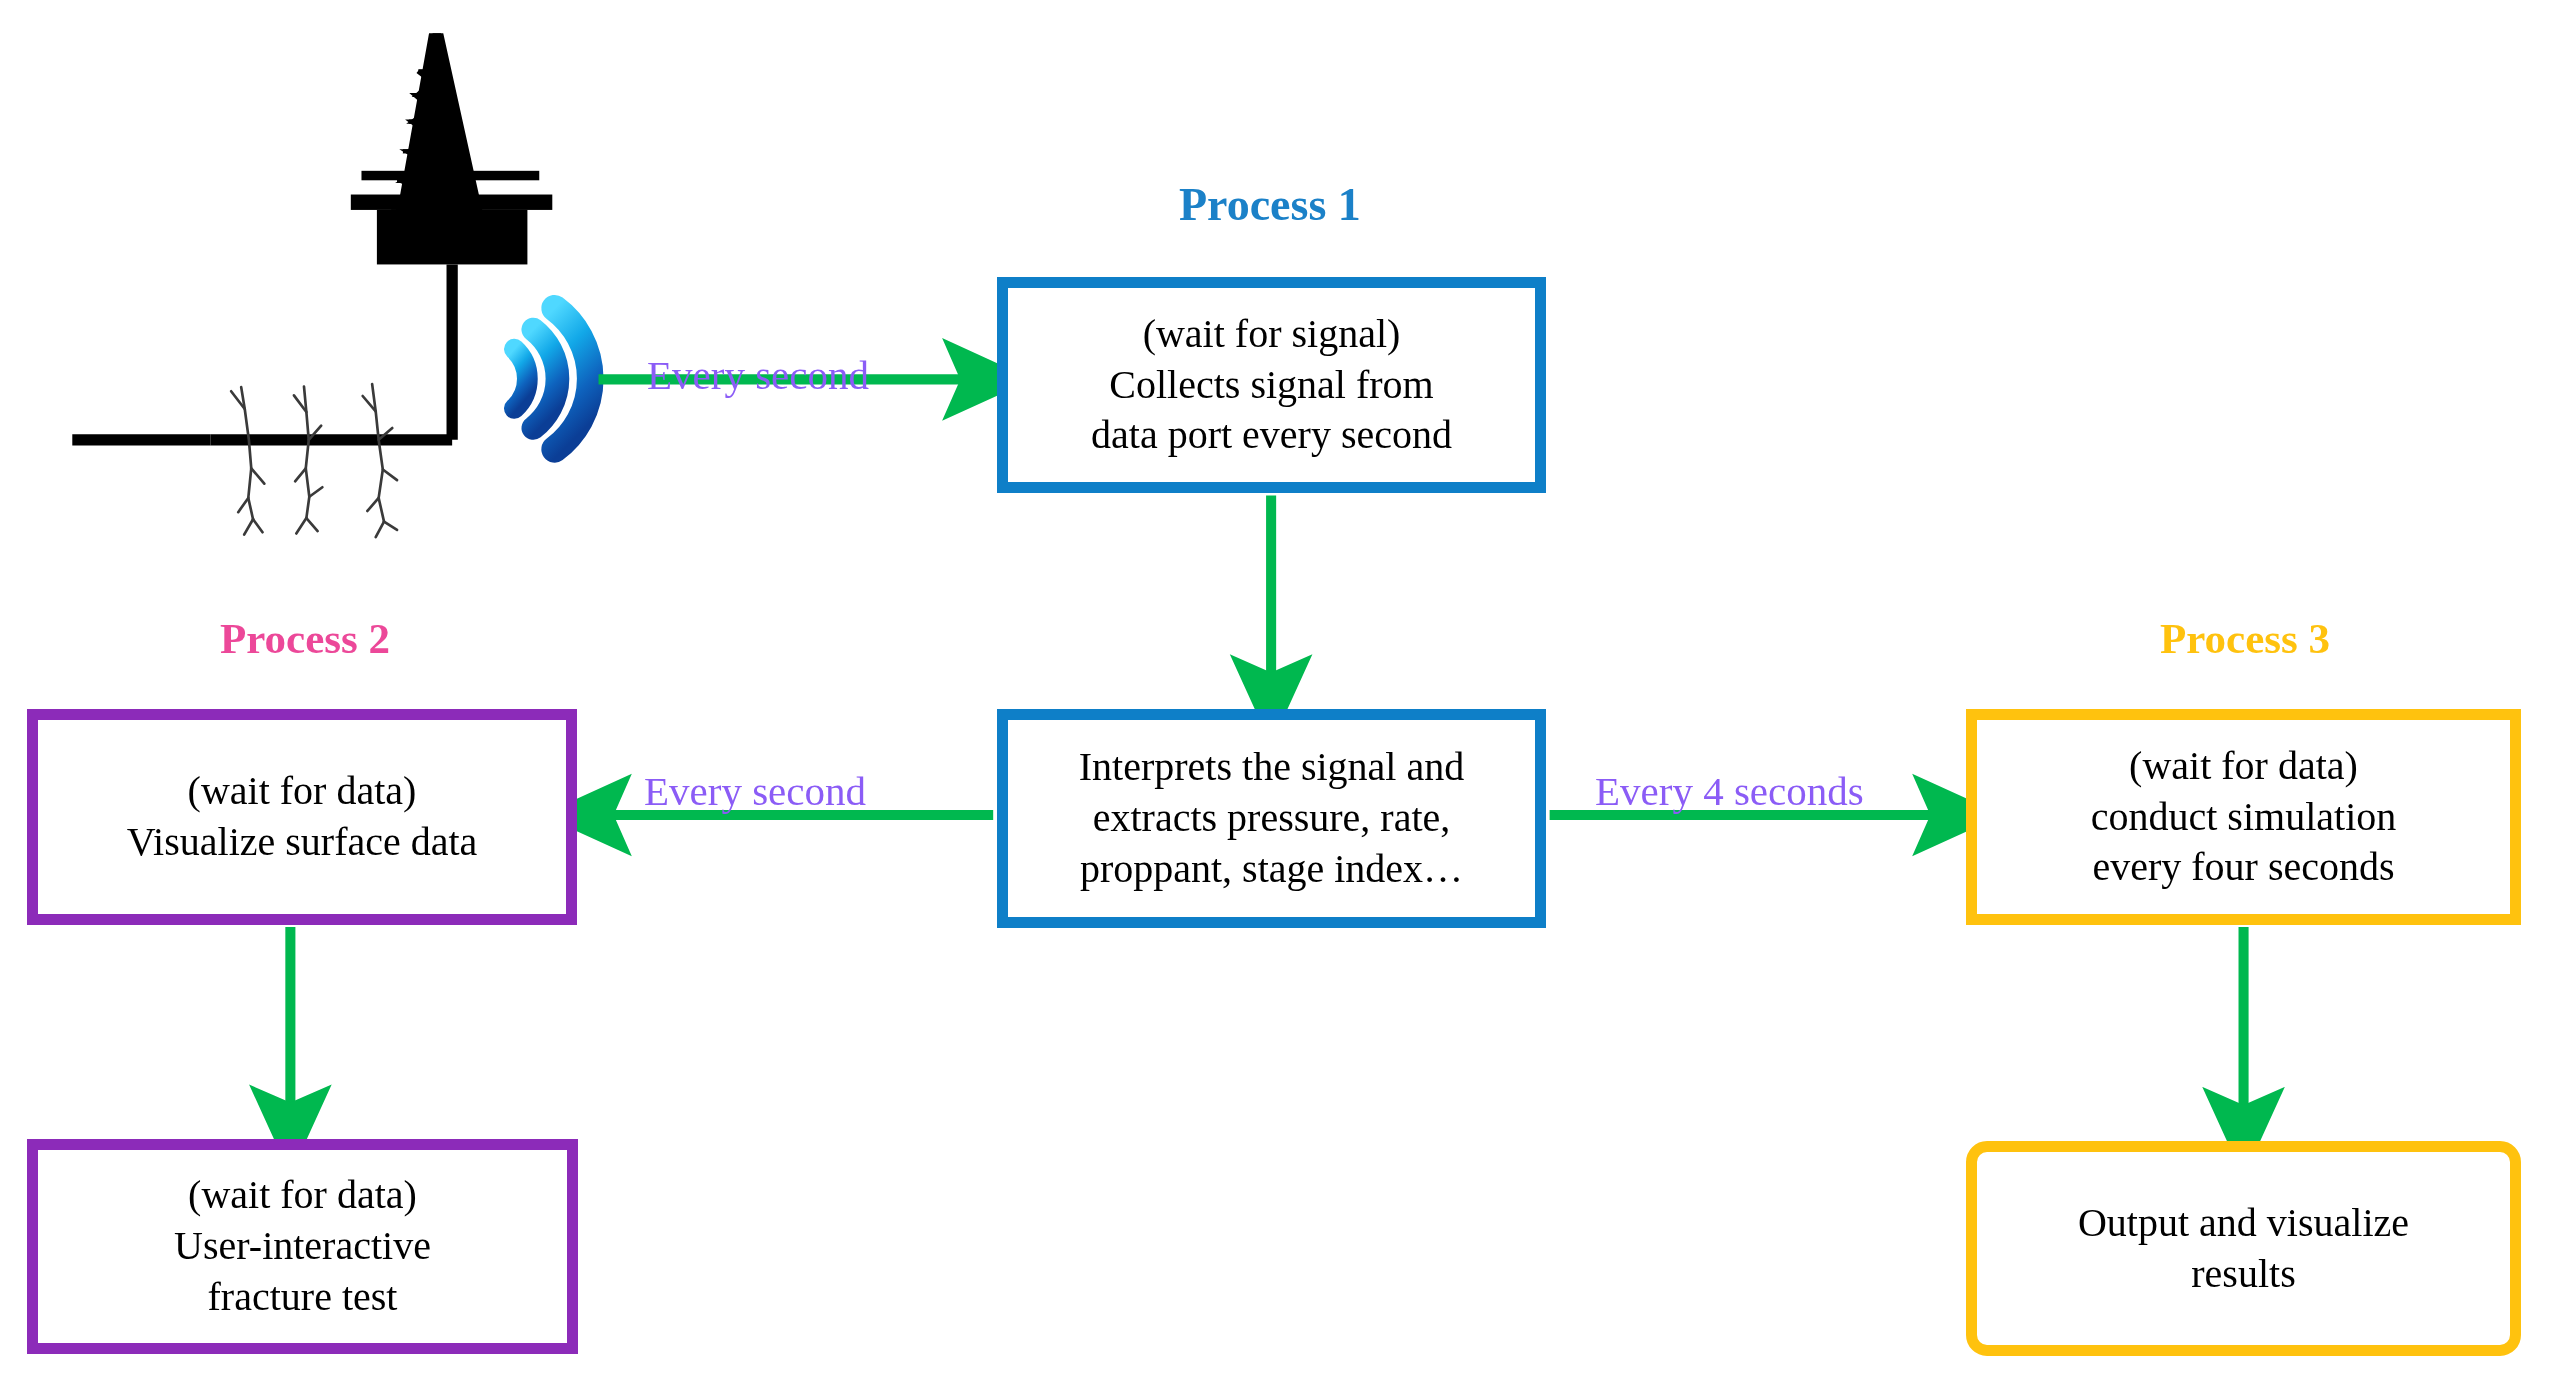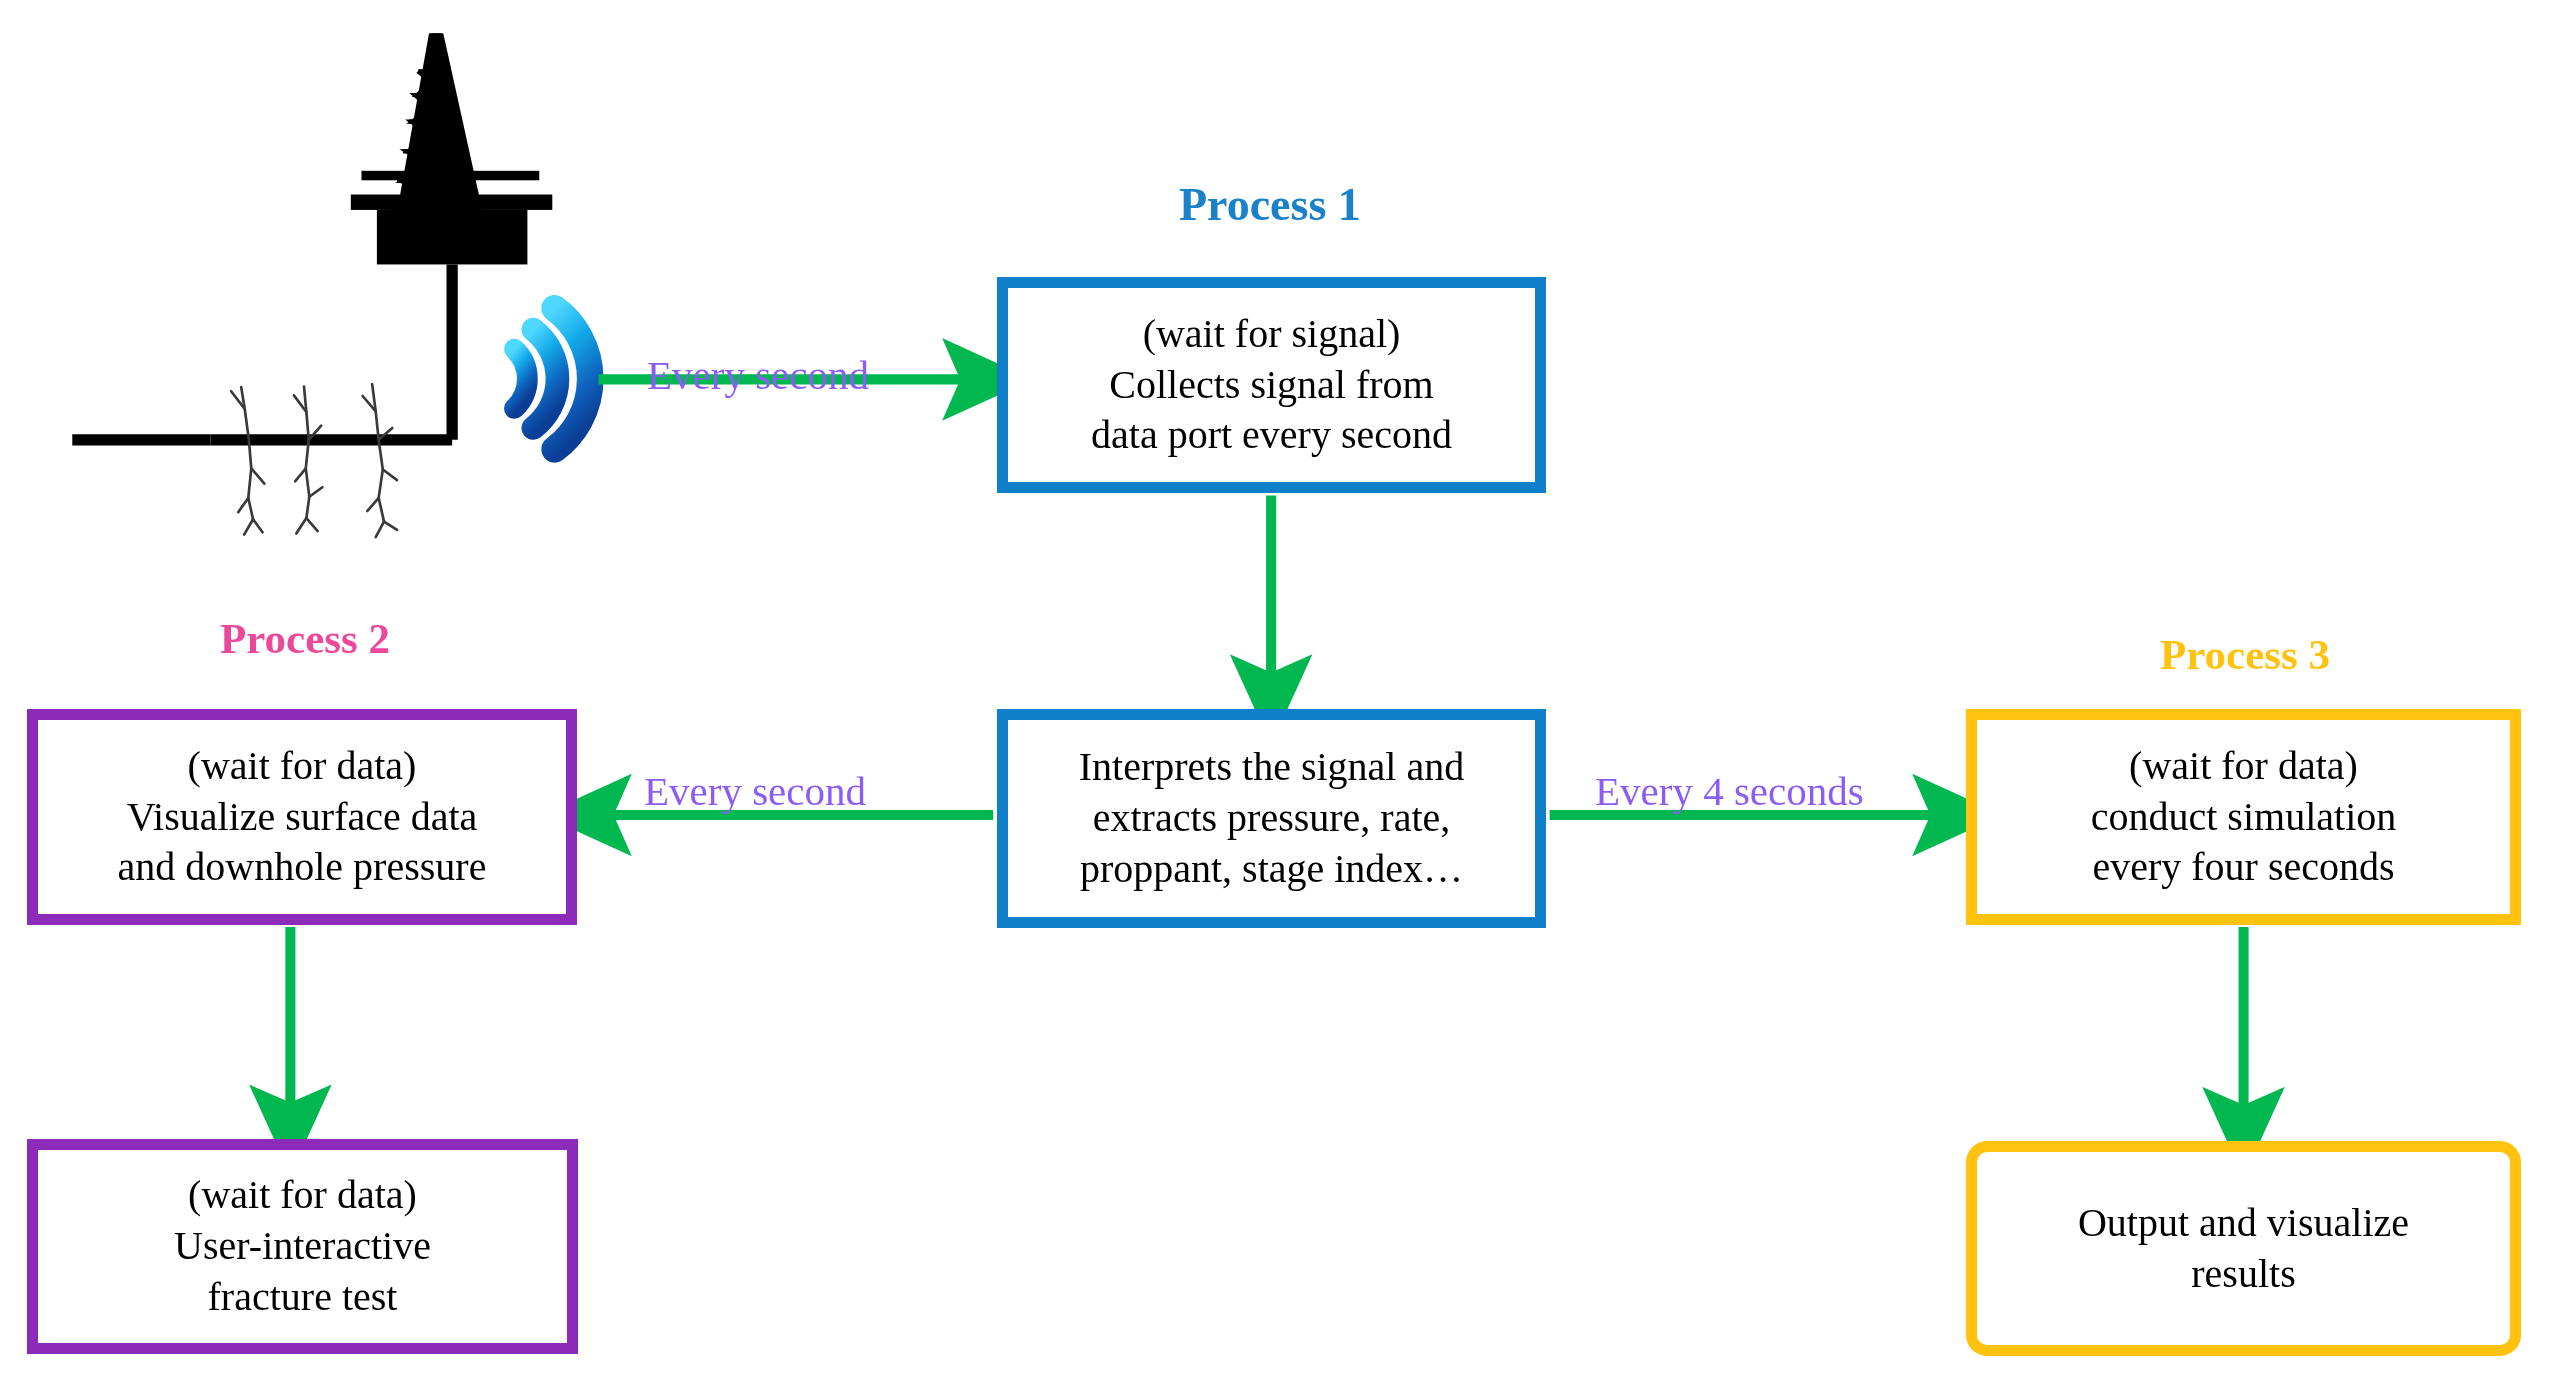--- a/index.html
+++ b/index.html
@@ -123,38 +123,37 @@
       <path d="M490 1564 L490 1908"></path>
 
       <path d="M3786 1564 L3786 1912"></path>
     </g>
   </svg>
 
   <div class="ptitle t-blue" style="left:1179px;top:178px;font-size:46px;">Process 1</div>
 
   <div class="ptitle t-purple" style="left:220px;top:614px;font-size:43px;">Process 2</div>
 
-  <div class="ptitle t-orange" style="left:2160px;top:614px;font-size:43px;margin-top:16px;">Process 3</div>
+  <div class="ptitle t-orange" style="left:2160px;top:614px;font-size:43px;">Process 3</div>
 
   <div class="pbox blue" style="left:997px;top:277px;width:549px;height:216px;font-size:40px;line-height:1.27;">
     <span class="ln">(wait for signal)</span>
     <span class="ln">Collects signal from</span>
     <span class="ln">data port every second</span>
   </div>
 
   <div class="pbox blue" style="left:997px;top:709px;width:549px;height:219px;font-size:40px;line-height:1.27;">
     <span class="ln">Interprets the signal and</span>
     <span class="ln">extracts pressure, rate,</span>
     <span class="ln">proppant, stage index…</span>
   </div>
 
   <div class="pbox purple" style="left:27px;top:709px;width:550px;height:216px;font-size:40px;line-height:1.27;">
     <span class="ln">(wait for data)</span>
     <span class="ln">Visualize surface data</span>
-    <span class="ln">and downhole pressure</span>
   </div>
 
   <div class="pbox purple" style="left:27px;top:1139px;width:551px;height:215px;font-size:40px;line-height:1.27;">
     <span class="ln">(wait for data)</span>
     <span class="ln">User-interactive</span>
     <span class="ln">fracture test</span>
   </div>
 
   <div class="pbox orange" style="left:1966px;top:709px;width:555px;height:216px;font-size:40px;line-height:1.27;">
     <span class="ln">(wait for data)</span>

